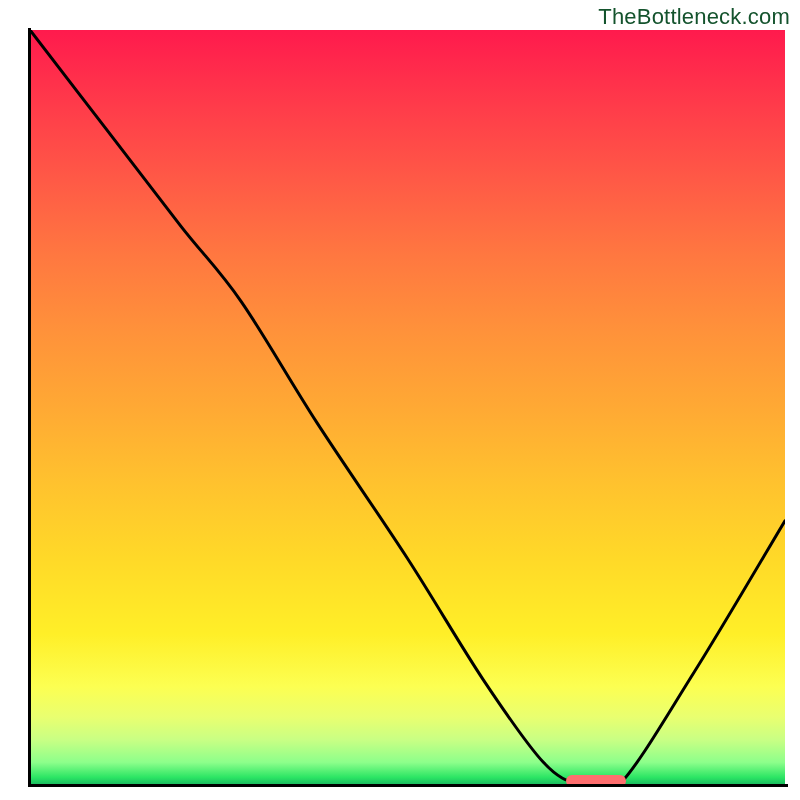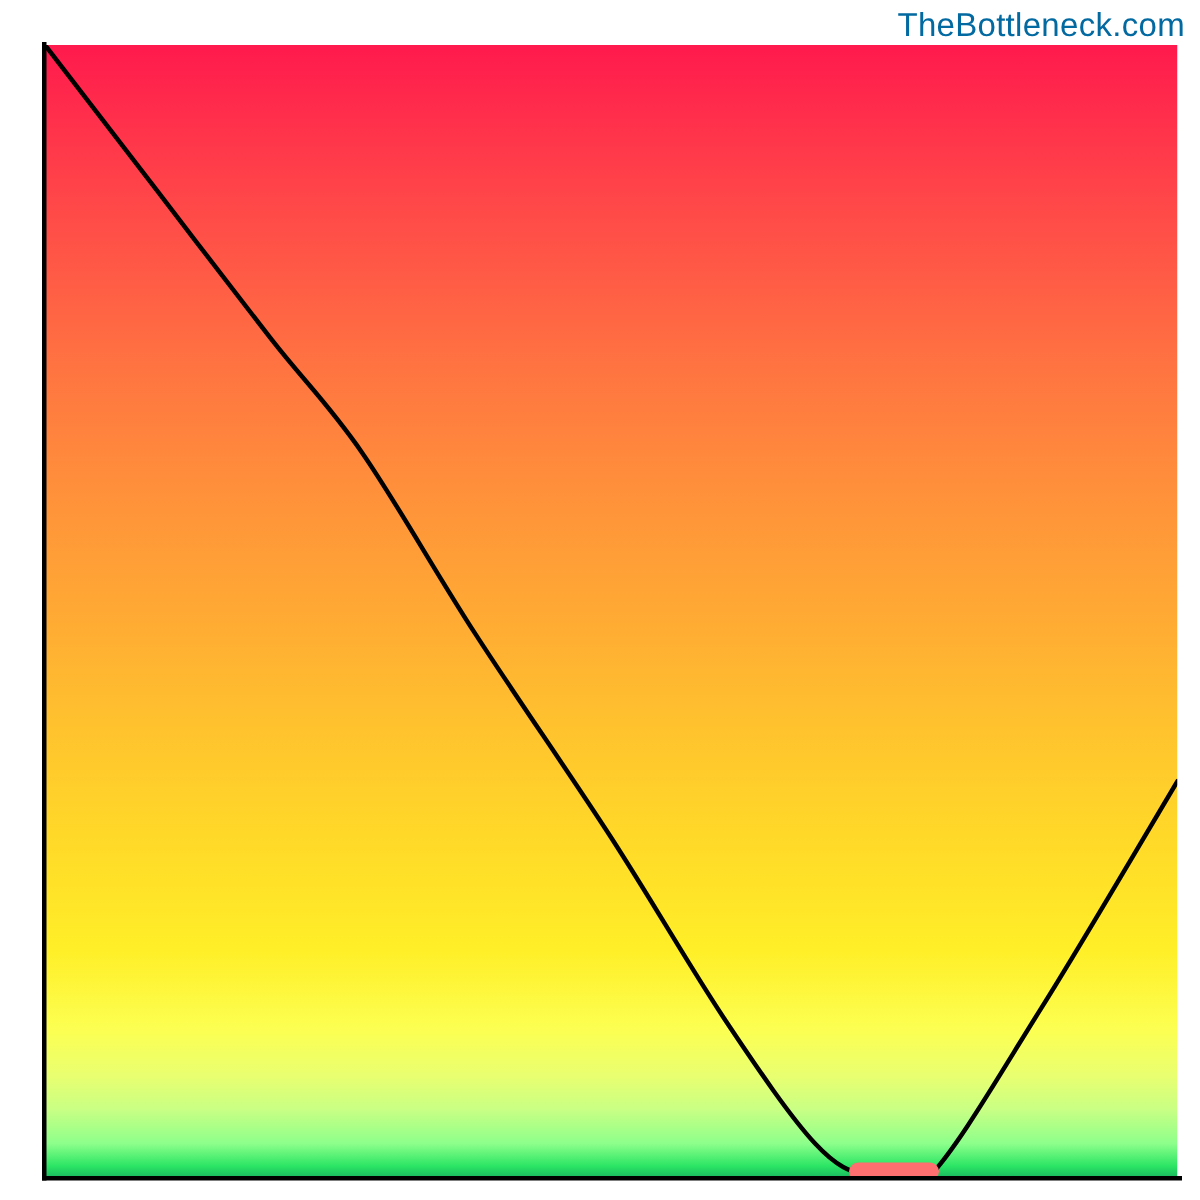--- a/index.html
+++ b/index.html
@@ -13,21 +13,21 @@
   .chart-container {
     position: relative;
     width: 800px;
     height: 800px;
   }
   .watermark {
     position: absolute;
     top: 4px;
     right: 10px;
     font-size: 22px;
-    color: #0369a1;
+    color: #14532d;
     font-weight: 500;
     letter-spacing: 0.2px;
     z-index: 30;
   }
   .plot-area {
     position: absolute;
     left: 30px;
     top: 30px;
     width: 755px;
     height: 755px;

